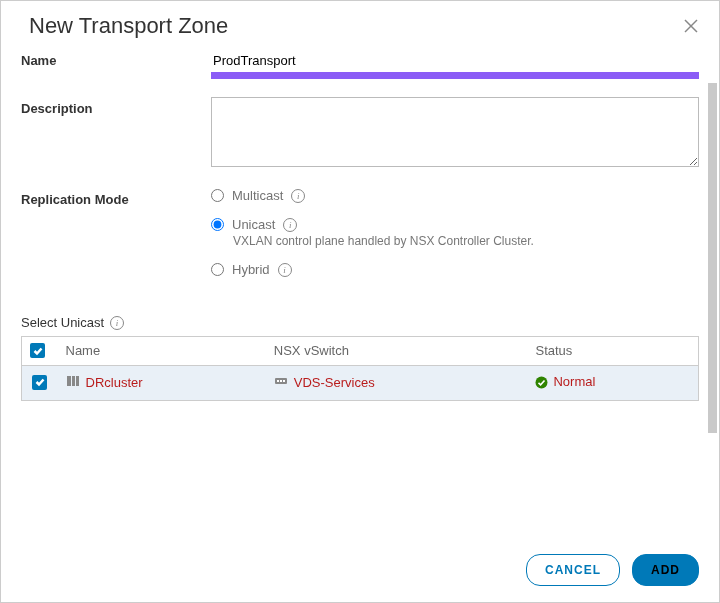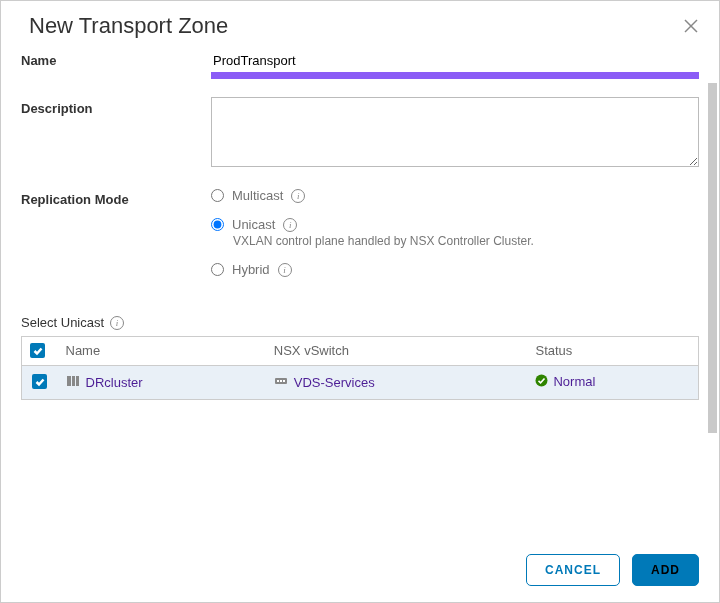--- a/index.html
+++ b/index.html
@@ -114,56 +114,56 @@
     text-align: left;
     font-weight: 400;
     color: #666;
     padding: 6px 8px;
     border-bottom: 1px solid #ccc;
     background: #fff;
   }
   .table td {
     padding: 8px 8px;
     background: #e9f0f7;
-    color: #4c1d95;
+    color: #b91c1c;
   }
   .chk-col { width: 36px; text-align: center; }
   .checkbox {
     width: 15px; height: 15px;
     background: #0079b8;
     border-radius: 2px;
     display: inline-flex;
     align-items: center;
     justify-content: center;
   }
   .checkbox svg { width: 10px; height: 10px; stroke: #fff; stroke-width: 2.5; fill: none; }
   .cell-with-icon { display: flex; align-items: center; gap: 6px; }
   .cluster-icon svg, .vswitch-icon svg { width: 14px; height: 14px; fill: #6a6a6a; }
   .status-ok {
-    display: inline-flex; align-items: flex-start; gap: 5px;
+    display: inline-flex; align-items: flex-end; gap: 5px;
   }
   .status-ok .dot {
     width: 13px; height: 13px;
     display: inline-flex; align-items: center; justify-content: center;
   }
   .status-ok .dot svg { width: 13px; height: 13px; }
   .dialog-footer {
     position: absolute;
     bottom: 0; left: 0; right: 0;
     padding: 16px 20px;
     display: flex;
     justify-content: flex-end;
     gap: 12px;
     background: #fff;
   }
   .btn {
     font-size: 12px;
     letter-spacing: 1px;
     padding: 8px 18px;
-    border-radius: 5px;
+    border-radius: 14px;
     cursor: pointer;
     font-weight: 600;
   }
   .btn-cancel {
     background: #fff;
     color: #0079b8;
     border: 1px solid #0079b8;
   }
   .btn-add {
     background: #0079b8;

